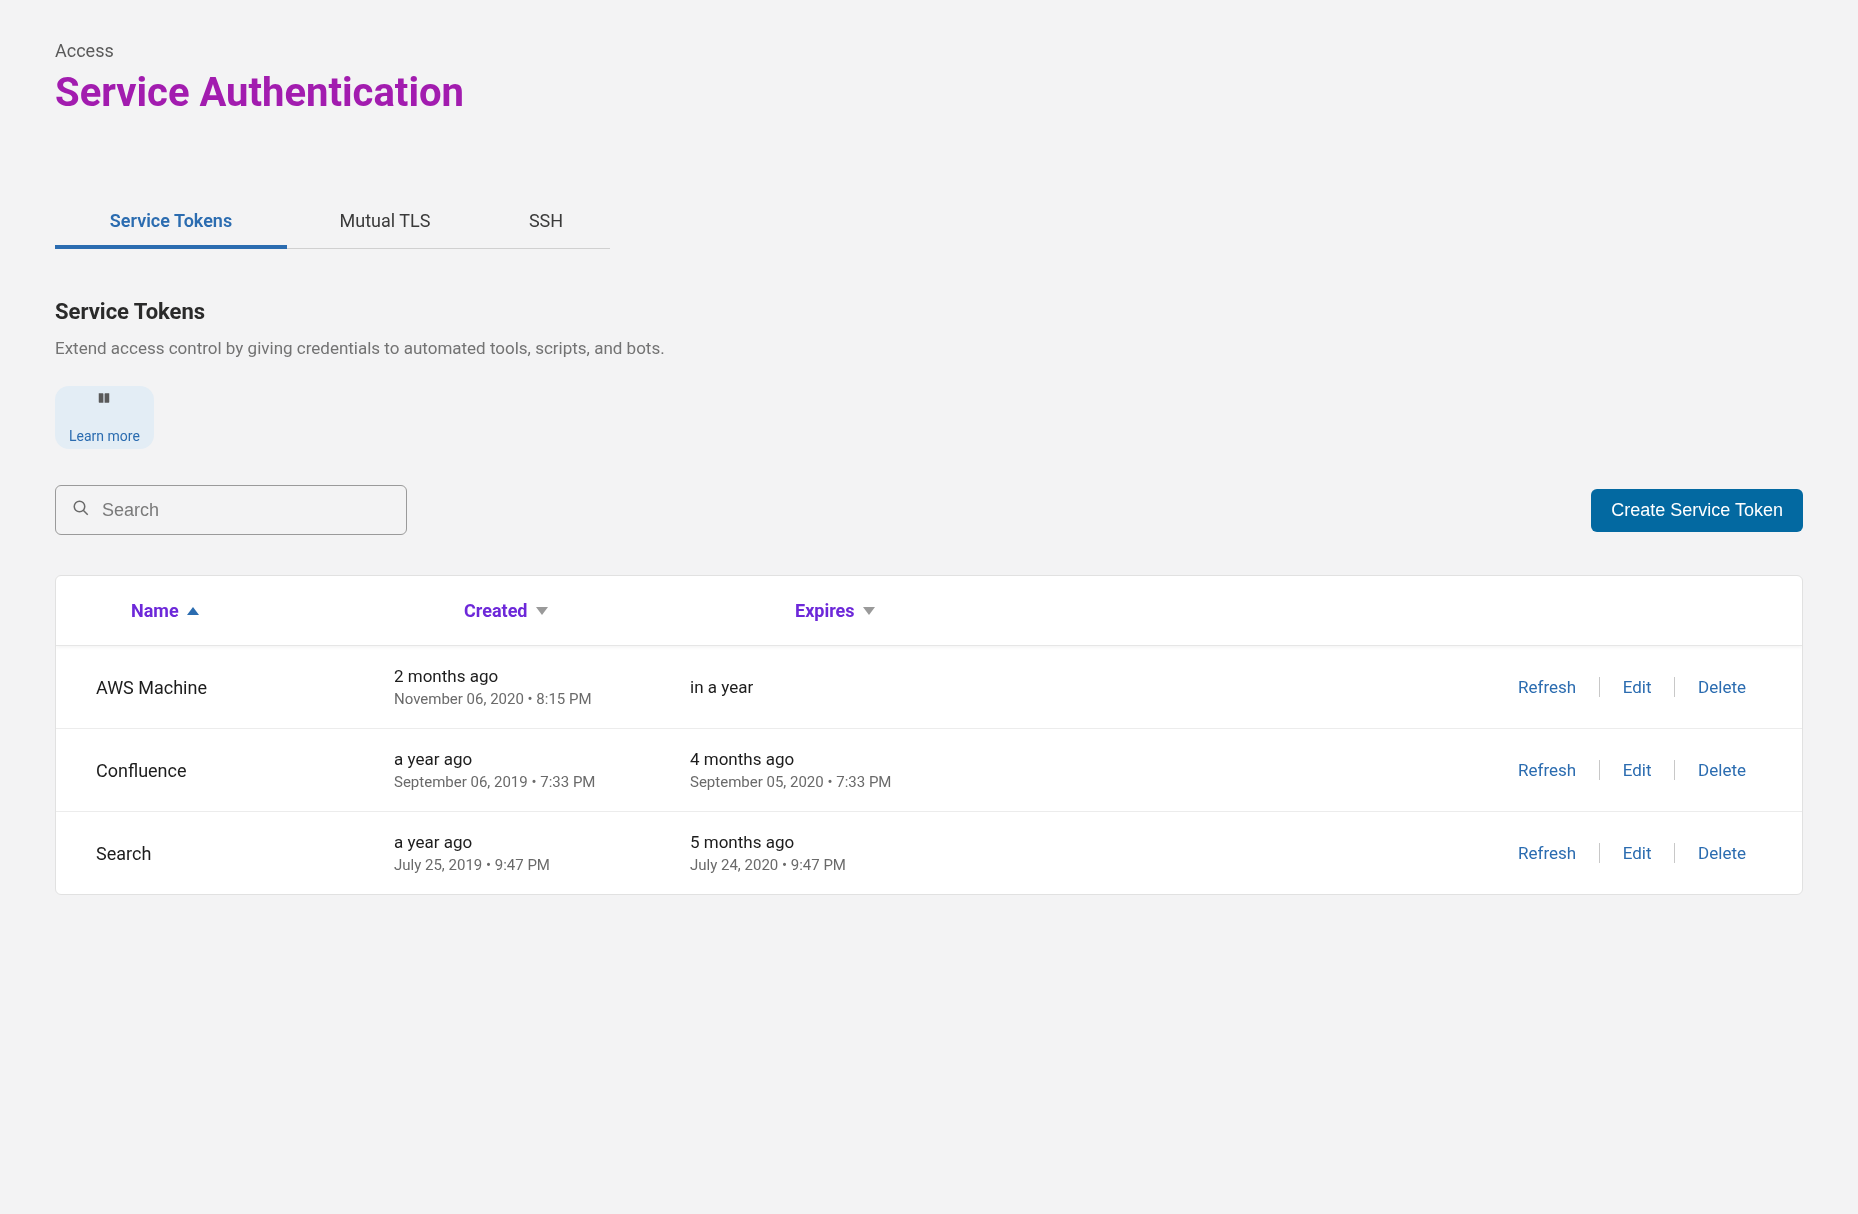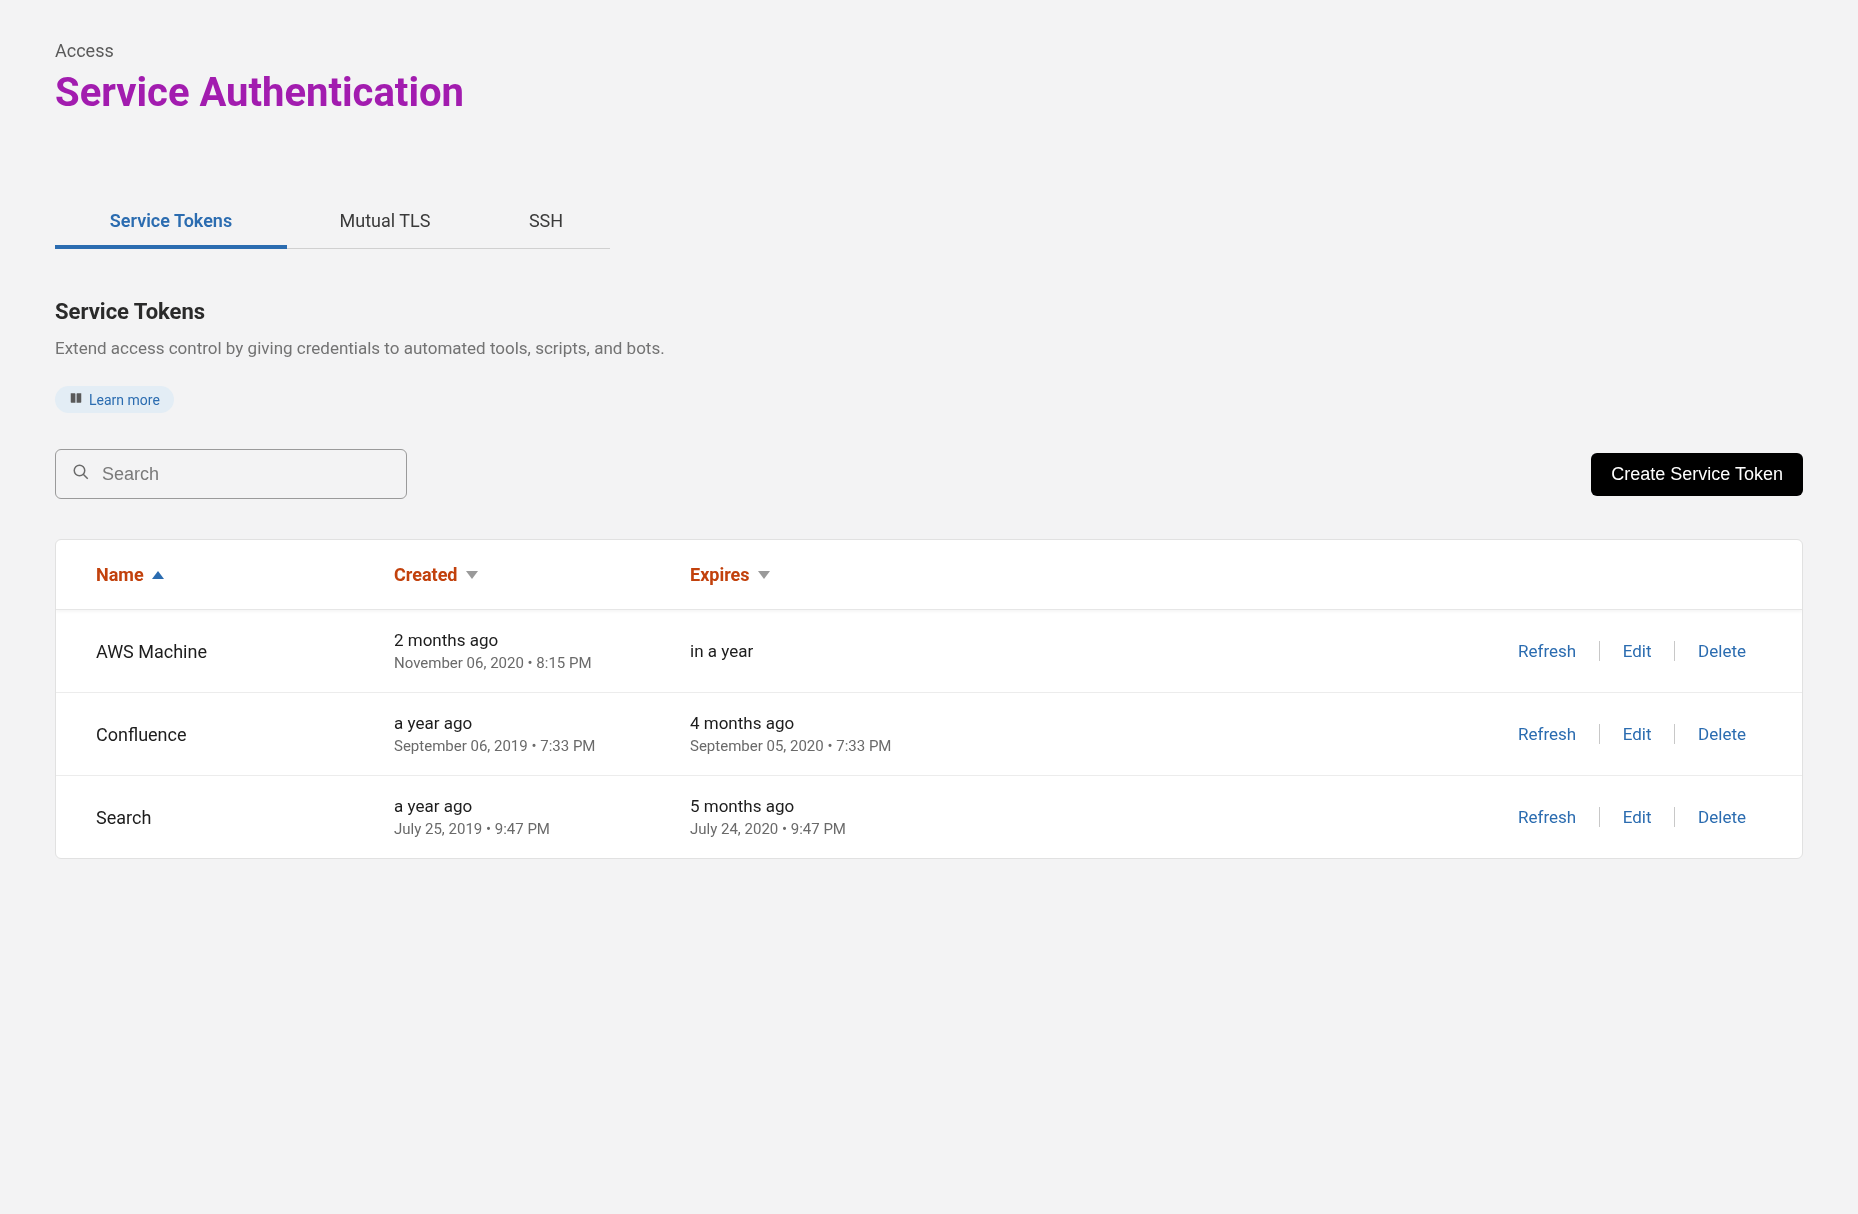--- a/index.html
+++ b/index.html
@@ -60,22 +60,23 @@
     }
     .learn-more-pill {
       display: inline-flex;
       align-items: center;
       background: #e3edf5;
       color: #2b6cb0;
       font-size: 14px;
       padding: 5px 14px;
       border-radius: 14px;
       cursor: pointer;
-      gap: 6px;
+      gap: 20px;
       margin-bottom: 36px;
+      flex-direction: column;
     }
     .learn-more-pill svg {
       width: 14px;
       height: 14px;
       fill: #595959;
     }
     .toolbar {
       display: flex;
       justify-content: space-between;
       align-items: center;
@@ -103,21 +104,21 @@
       background: transparent;
       outline: none;
       font-size: 18px;
       color: #3a3a3a;
       width: 100%;
     }
     .search-box input::placeholder {
       color: #7a7a7a;
     }
     .create-btn {
-      background: #000000;
+      background: #0369a1;
       color: #fff;
       border: none;
       border-radius: 6px;
       font-size: 18px;
       padding: 11px 20px;
       cursor: pointer;
     }
     .table-wrap {
       background: #fff;
       border: 1px solid #e1e1e1;
@@ -127,25 +128,26 @@
     .thead {
       display: flex;
       padding: 24px 40px;
       border-bottom: 1px solid #e6e6e6;
       box-shadow: 0 2px 3px rgba(0,0,0,0.04);
       position: relative;
     }
     .th {
       font-size: 18px;
       font-weight: 700;
-      color: #c2410c;
+      color: #6d28d9;
       display: flex;
       align-items: center;
       gap: 8px;
       cursor: pointer;
+      margin-left: 35px;
     }
     .col-name { width: 298px; }
     .col-created { width: 296px; }
     .col-expires { flex: 1; }
     .sort-up {
       width: 0; height: 0;
       border-left: 6px solid transparent;
       border-right: 6px solid transparent;
       border-bottom: 8px solid #2b6cb0;
     }

